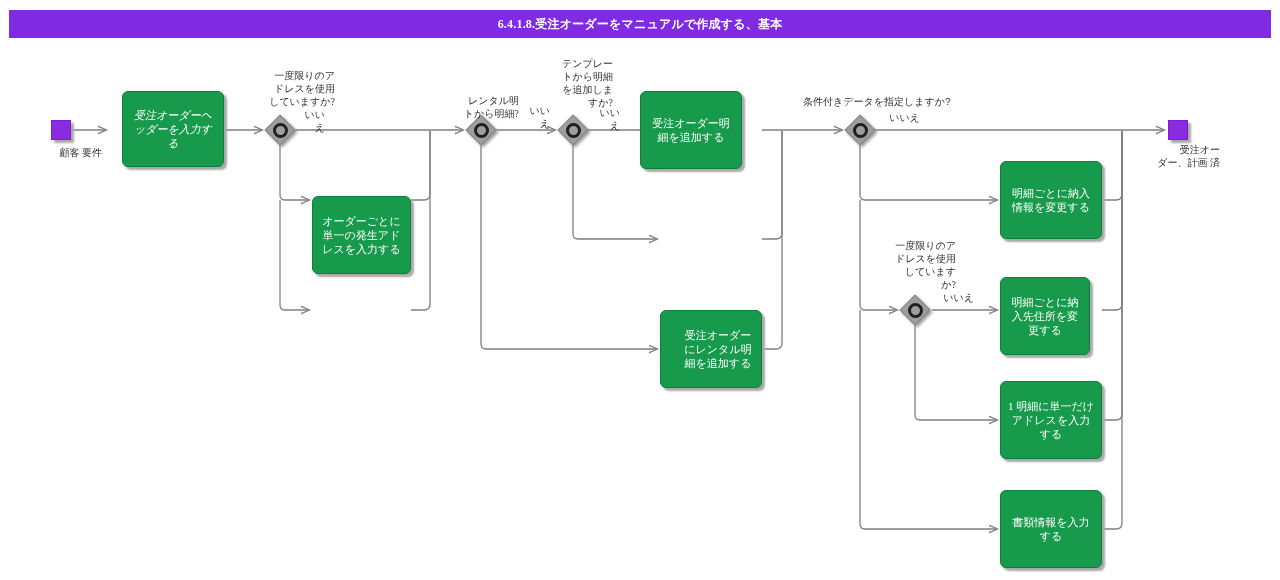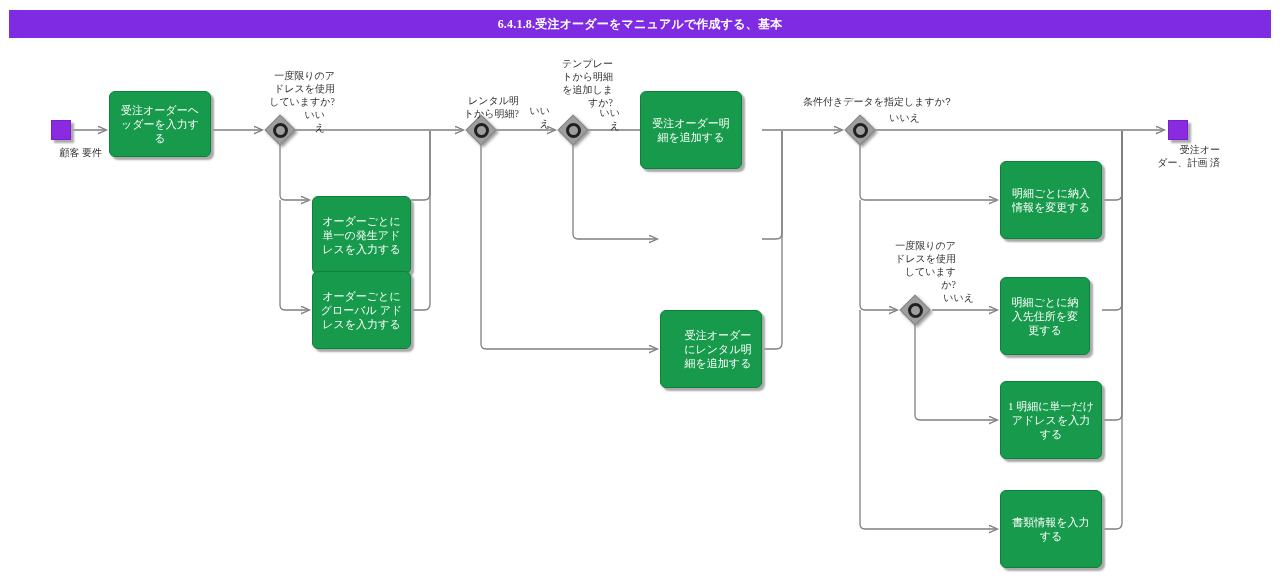--- a/index.html
+++ b/index.html
@@ -86,23 +86,22 @@
     <path d="M1102,529 L1116,529 Q1122,529 1122,523 L1122,131"></path>
   </svg>
 
   <div class="event-square" style="left:51px;top:120px;"></div>
   <div class="lbl" style="left:20px;top:146px;width:82px;">顧客 要件</div>
 
   <div class="event-square" style="left:1168px;top:120px;"></div>
   <div class="lbl" style="left:1138px;top:143px;width:82px;">受注オー
 ダー、計画 済</div>
 
-  <div class="task" style="left:109px;top:91px;width:102px;height:66px;">受注オーダーヘッダーを入力する</div>
+  <div class="task" style="left:122px;top:91px;width:102px;height:76px;font-style:italic;">受注オーダーヘッダーを入力する</div>
   <div class="task" style="left:312px;top:161px;width:99px;height:78px;margin-top:35px;">オーダーごとに単一の発生アドレスを入力する</div>
-  <div class="task" style="left:312px;top:271px;width:99px;height:78px;">オーダーごとにグローバル アドレスを入力する</div>
   <div class="task" style="left:640px;top:91px;width:102px;height:78px;">受注オーダー明細を追加する</div>
   <div class="task" style="left:660px;top:310px;width:102px;height:78px;padding-left:20px;">受注オーダーにレンタル明細を追加する</div>
   <div class="task" style="left:1000px;top:161px;width:102px;height:78px;">明細ごとに納入情報を変更する</div>
   <div class="task" style="left:1000px;top:277px;width:90px;height:78px;">明細ごとに納入先住所を変更する</div>
   <div class="task" style="left:1000px;top:381px;width:102px;height:78px;">1 明細に単一だけアドレスを入力する</div>
   <div class="task" style="left:1000px;top:490px;width:102px;height:78px;">書類情報を入力する</div>
 
   <div class="diamond-wrap" style="left:264px;top:114px;">
     <div class="diamond"></div>
     <div class="diamond-ring"></div>

